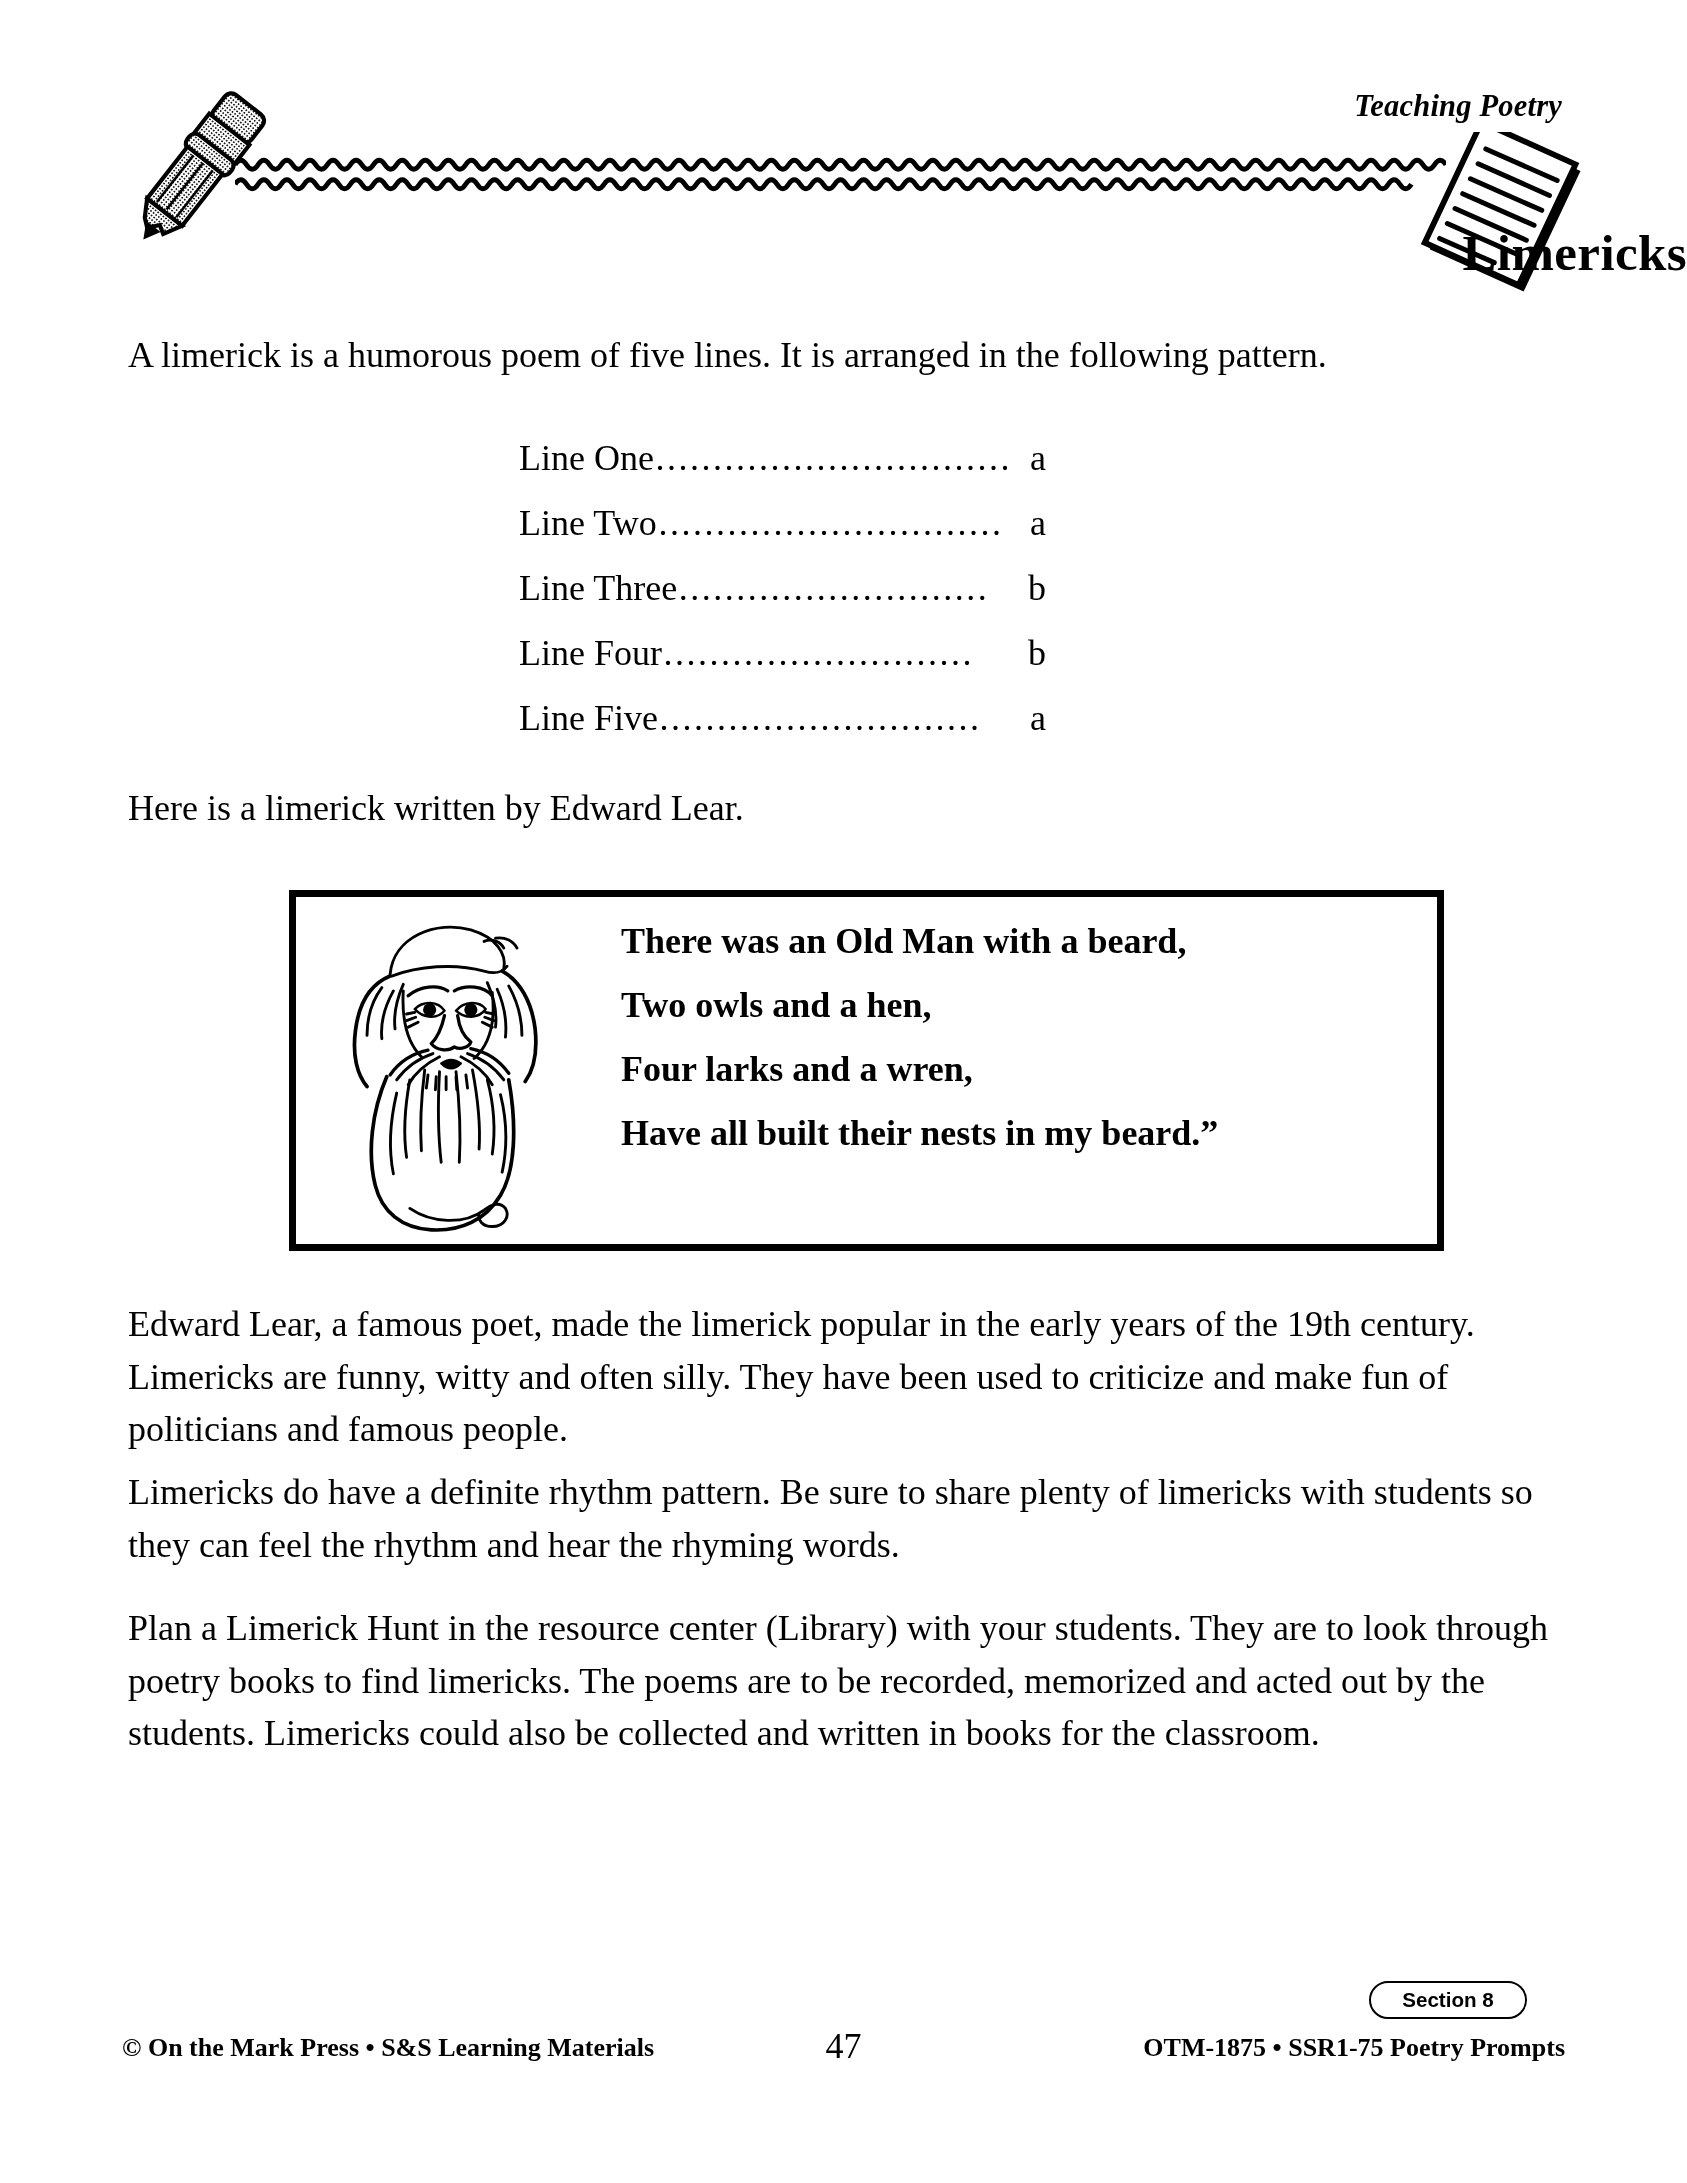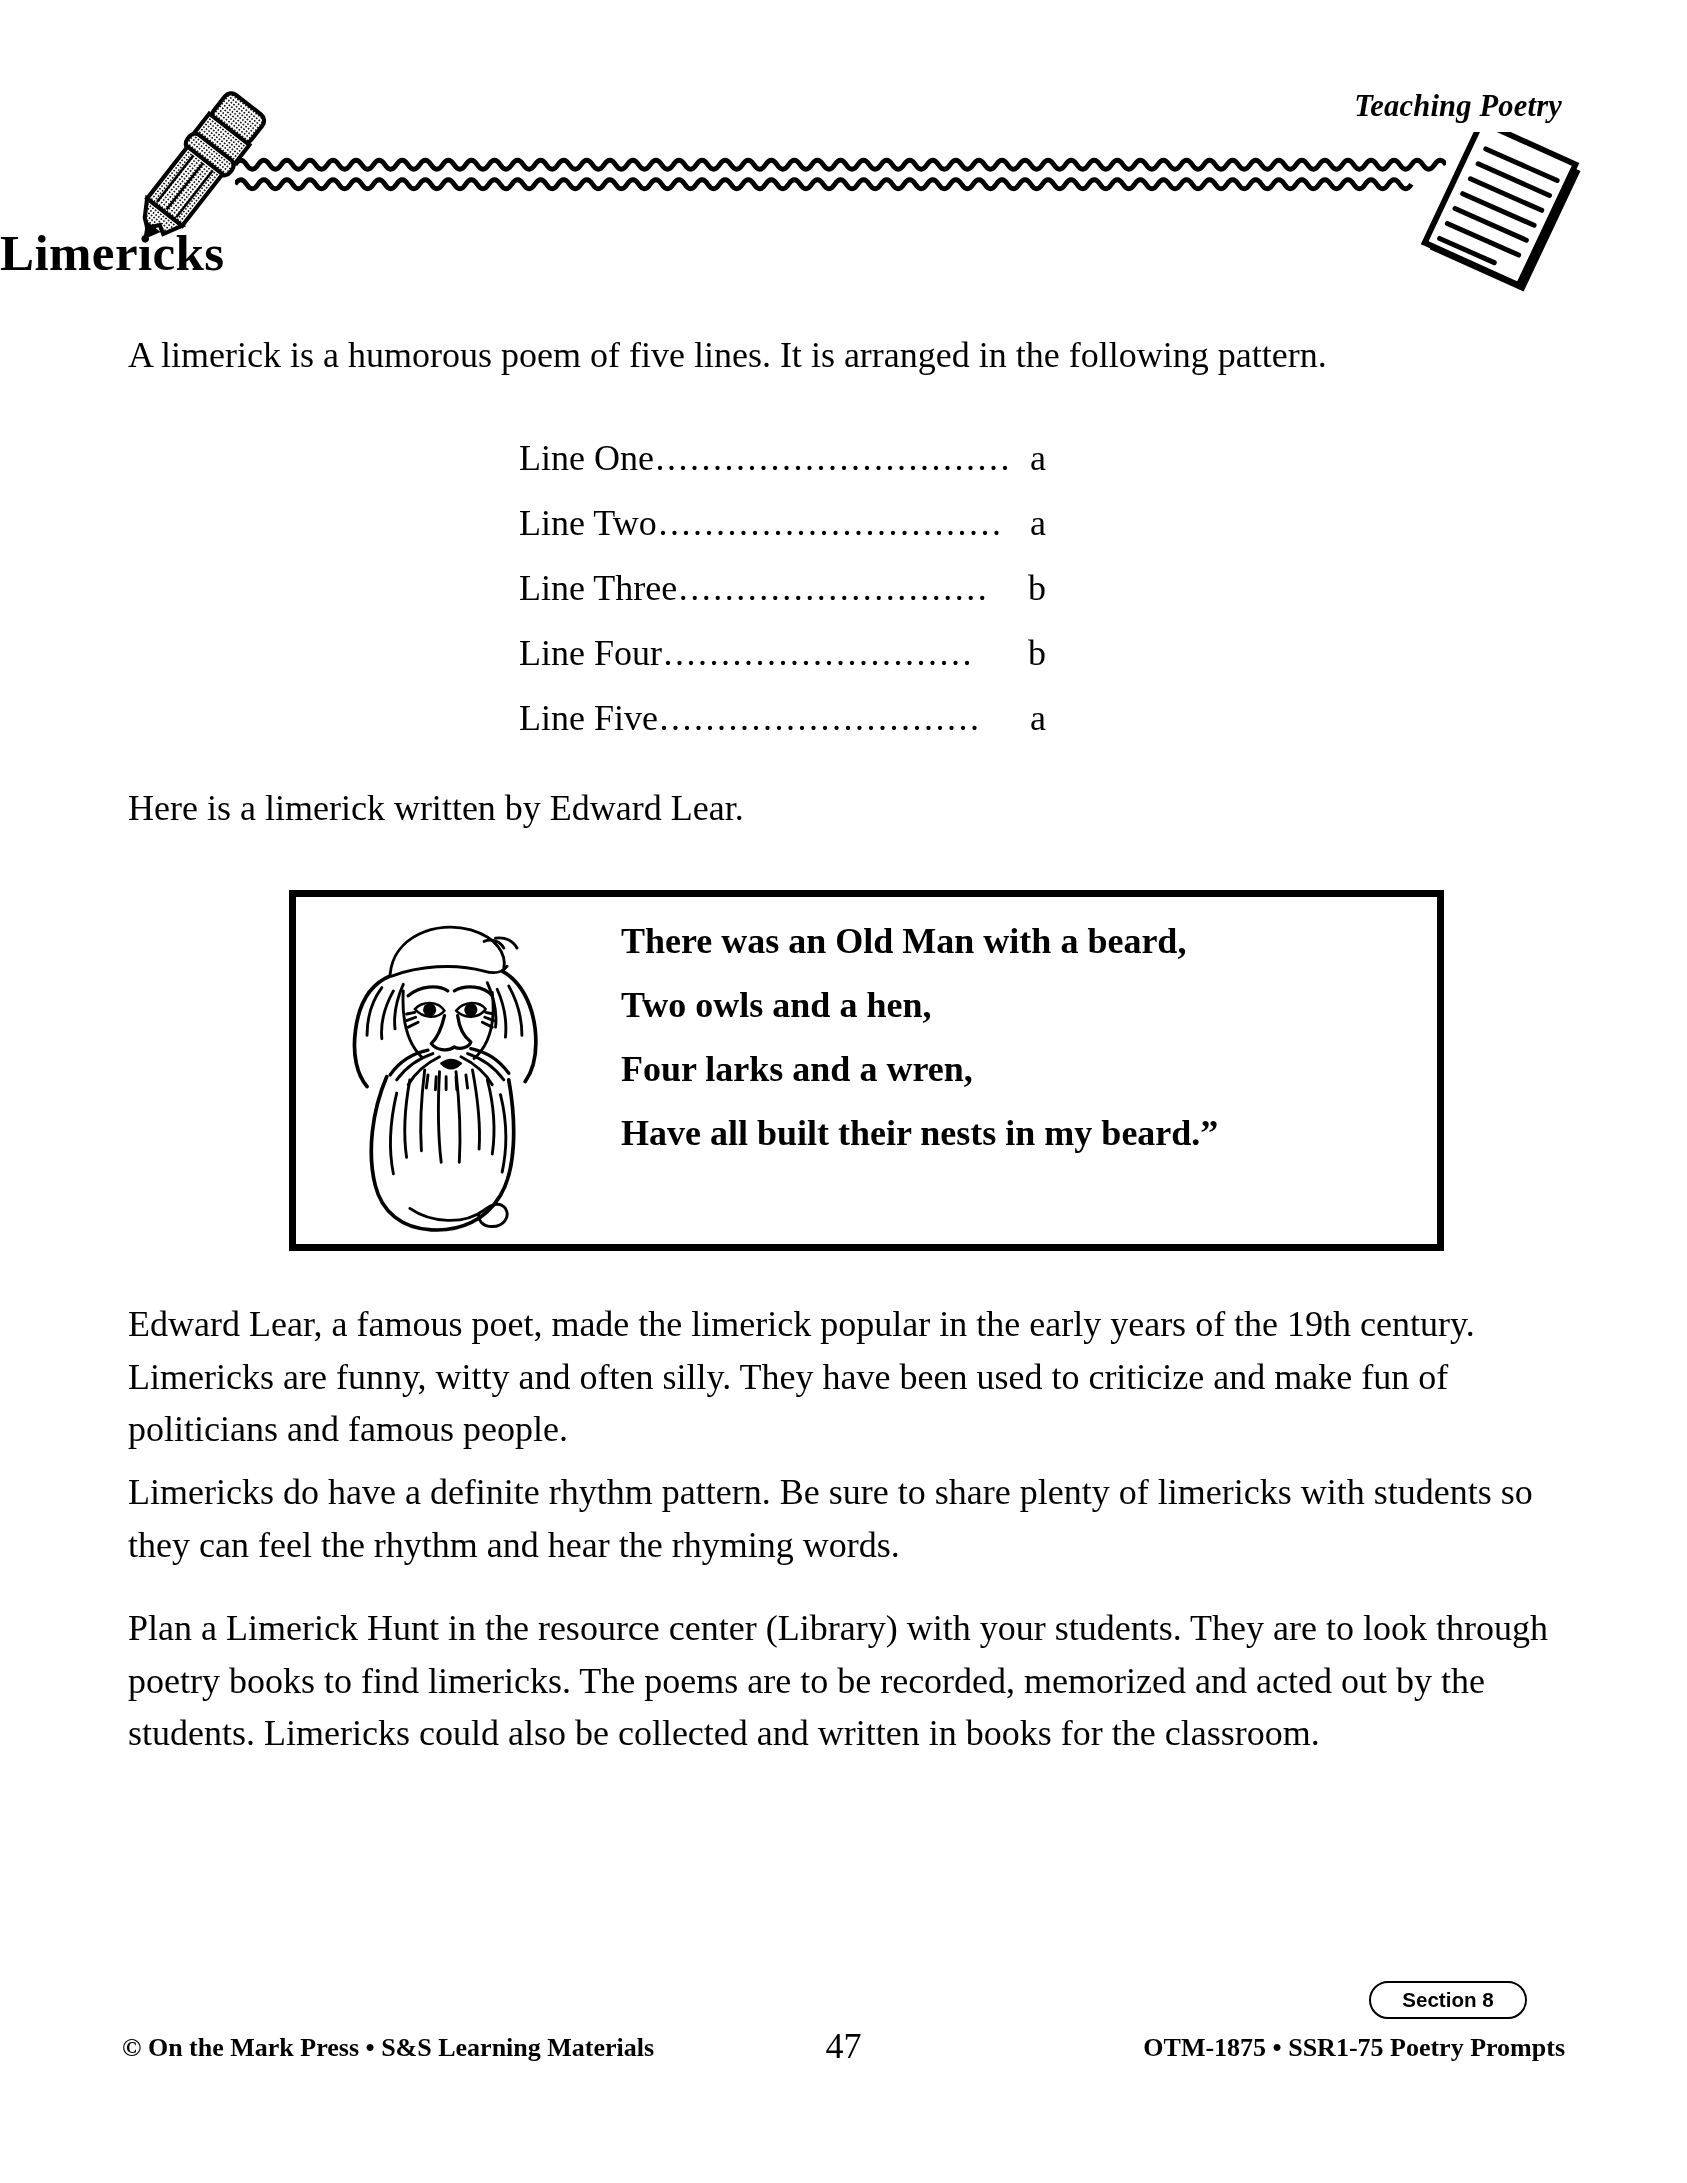--- a/index.html
+++ b/index.html
@@ -57,21 +57,21 @@
     width: 1211px;
     height: 49px;
   }
 
   
   .page-title {
     position: absolute;
     left: 0;
     top: 224px;
     width: 1687px;
-    text-align: left;
+    text-align: right;
     font-size: 51px;
     font-weight: bold;
     letter-spacing: 0.4px;
   }
 
   
   .intro-line {
     position: absolute;
     left: 128px;
     top: 332px;

